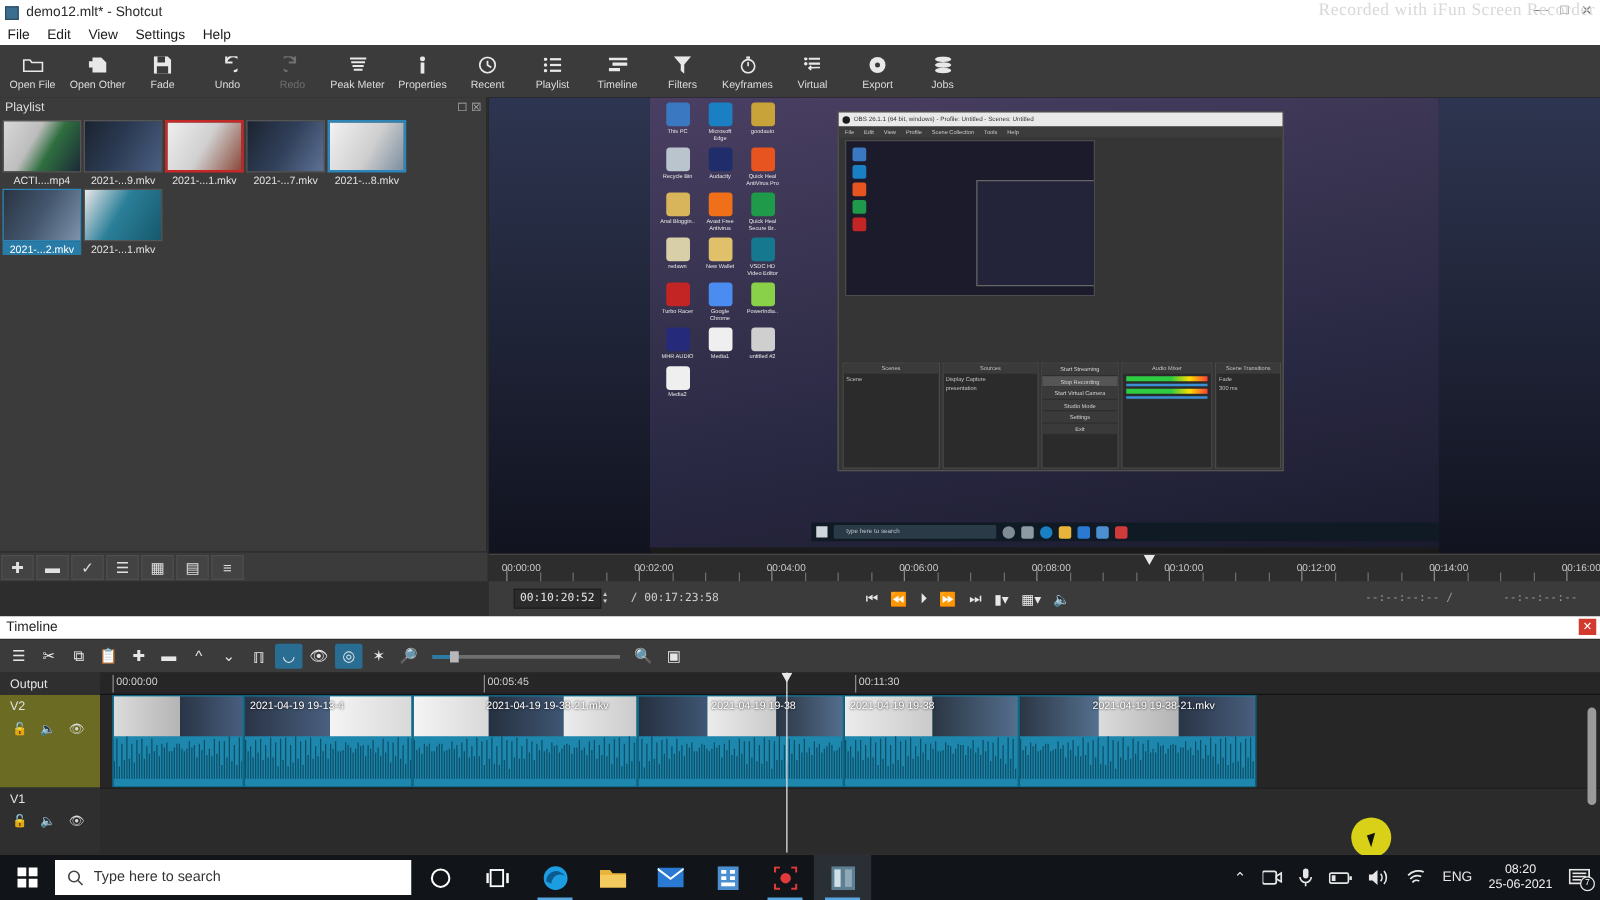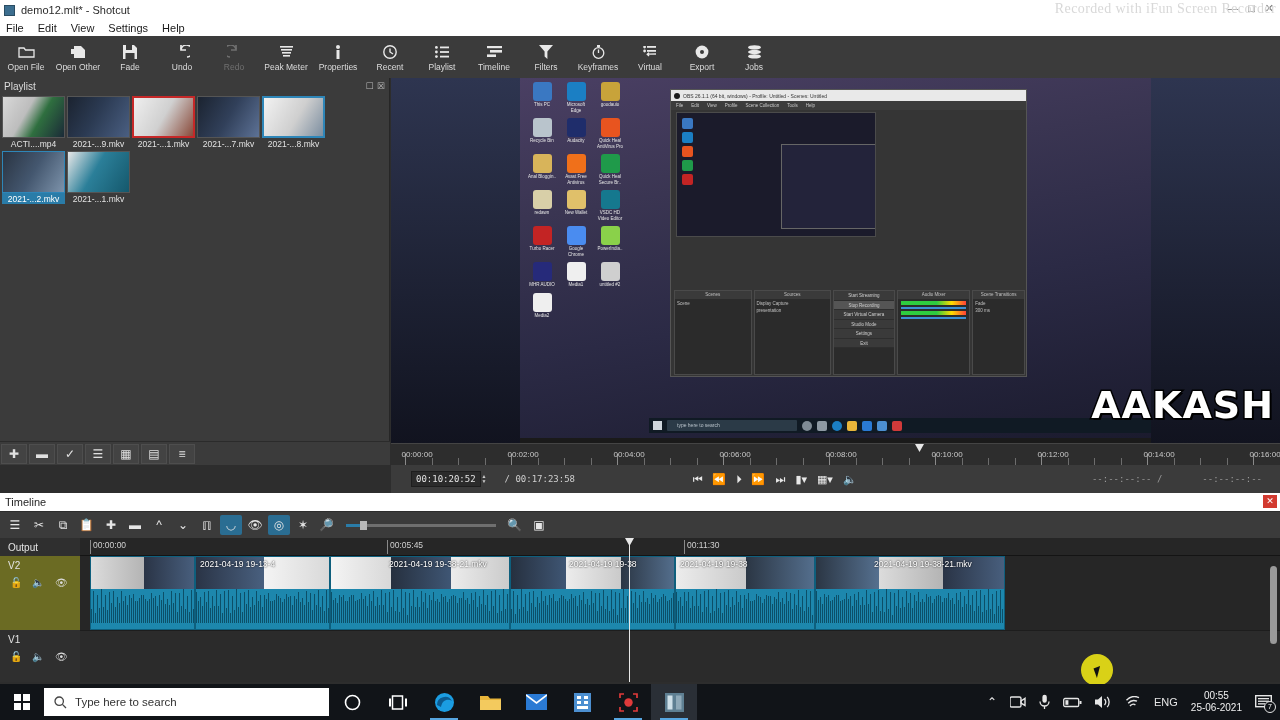--- a/index.html
+++ b/index.html
@@ -624,21 +624,20 @@
           <div class="ti" style="background:#8d99a3"></div>
           <div class="ti" style="background:#1b7fc4;border-radius:50%"></div>
           <div class="ti" style="background:#e8b53a"></div>
           <div class="ti" style="background:#2a7ad4"></div>
           <div class="ti" style="background:#4c8fd0"></div>
           <div class="ti" style="background:#d03a3a"></div>
 
         </div>
       </div>
 
-      <div class="ovl ovl1">AAKASH</div>
       <div class="ovl ovl2">SATYA VACHAN</div>
     </div>
 
     <div class="pruler" id="pruler">
         <div class="tk" style="left: 14px;"></div>
         <div class="tlb" style="left: 14px;">00:00:00</div>
         <div class="tkm" style="left: 40.5px;"></div>
         <div class="tkm" style="left: 67px;"></div>
         <div class="tkm" style="left: 93.5px;"></div>
         <div class="tk" style="left: 120px;"></div>
@@ -1378,21 +1377,21 @@
         </svg>
       <svg width="16" height="13" viewBox="0 0 16 13">
           <g fill="none" stroke="#e6e6e6" stroke-width="1.4">
             <path d="M1.5 4.3A11 11 0 0114 1.6"></path>
             <path d="M3.2 7.2A7.6 7.6 0 0112 5.2"></path>
             <path d="M5 10a4 4 0 015.4-1.2"></path>
           </g>
         </svg>
       <span style="font-size:11px">ENG</span>
       <div class="wclock">
-        <div>00:55</div>
+        <div>08:20</div>
         <div>25-06-2021</div>
       </div>
       <div class="wnotif">
         <svg width="17" height="15" viewBox="0 0 17 15">
             <rect x="0.7" y="0.7" width="15.6" height="11" fill="none" stroke="#e6e6e6" stroke-width="1.4"></rect>
             <g fill="#e6e6e6">
               <rect x="3" y="3" width="11" height="1.3"></rect>
               <rect x="3" y="5.6" width="11" height="1.3"></rect>
               <rect x="3" y="8.2" width="7" height="1.3"></rect>
             </g>

